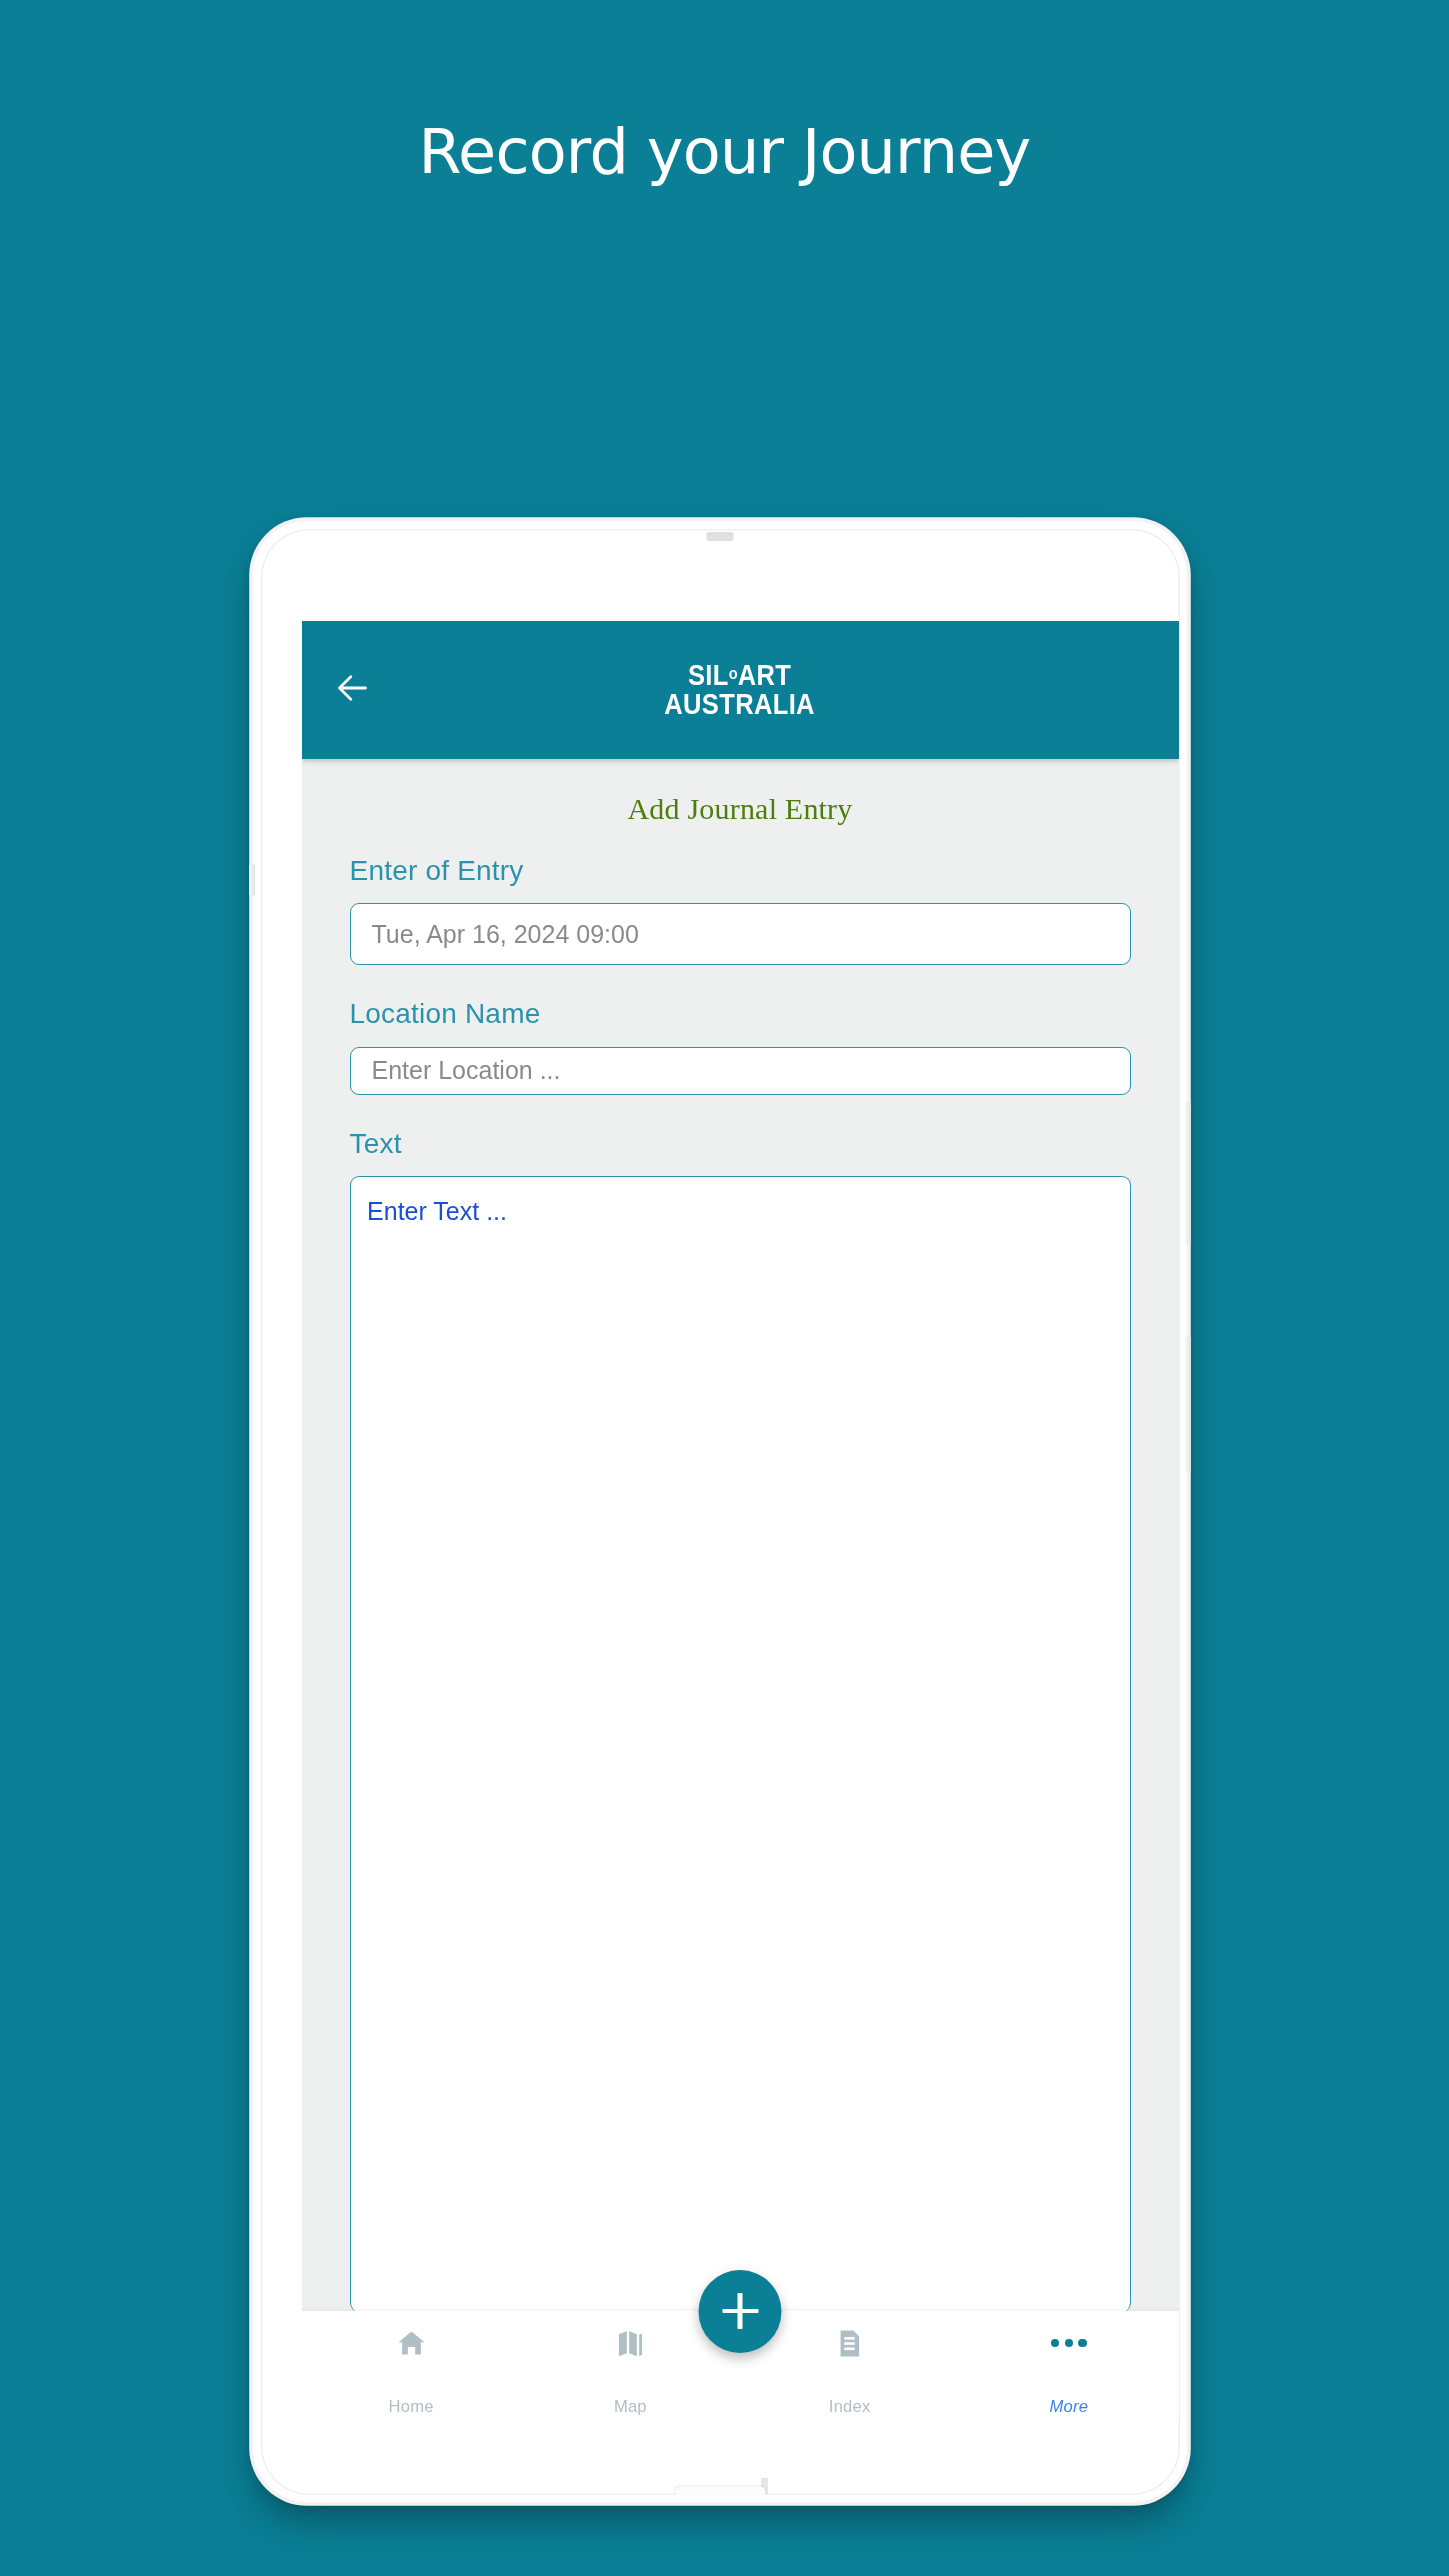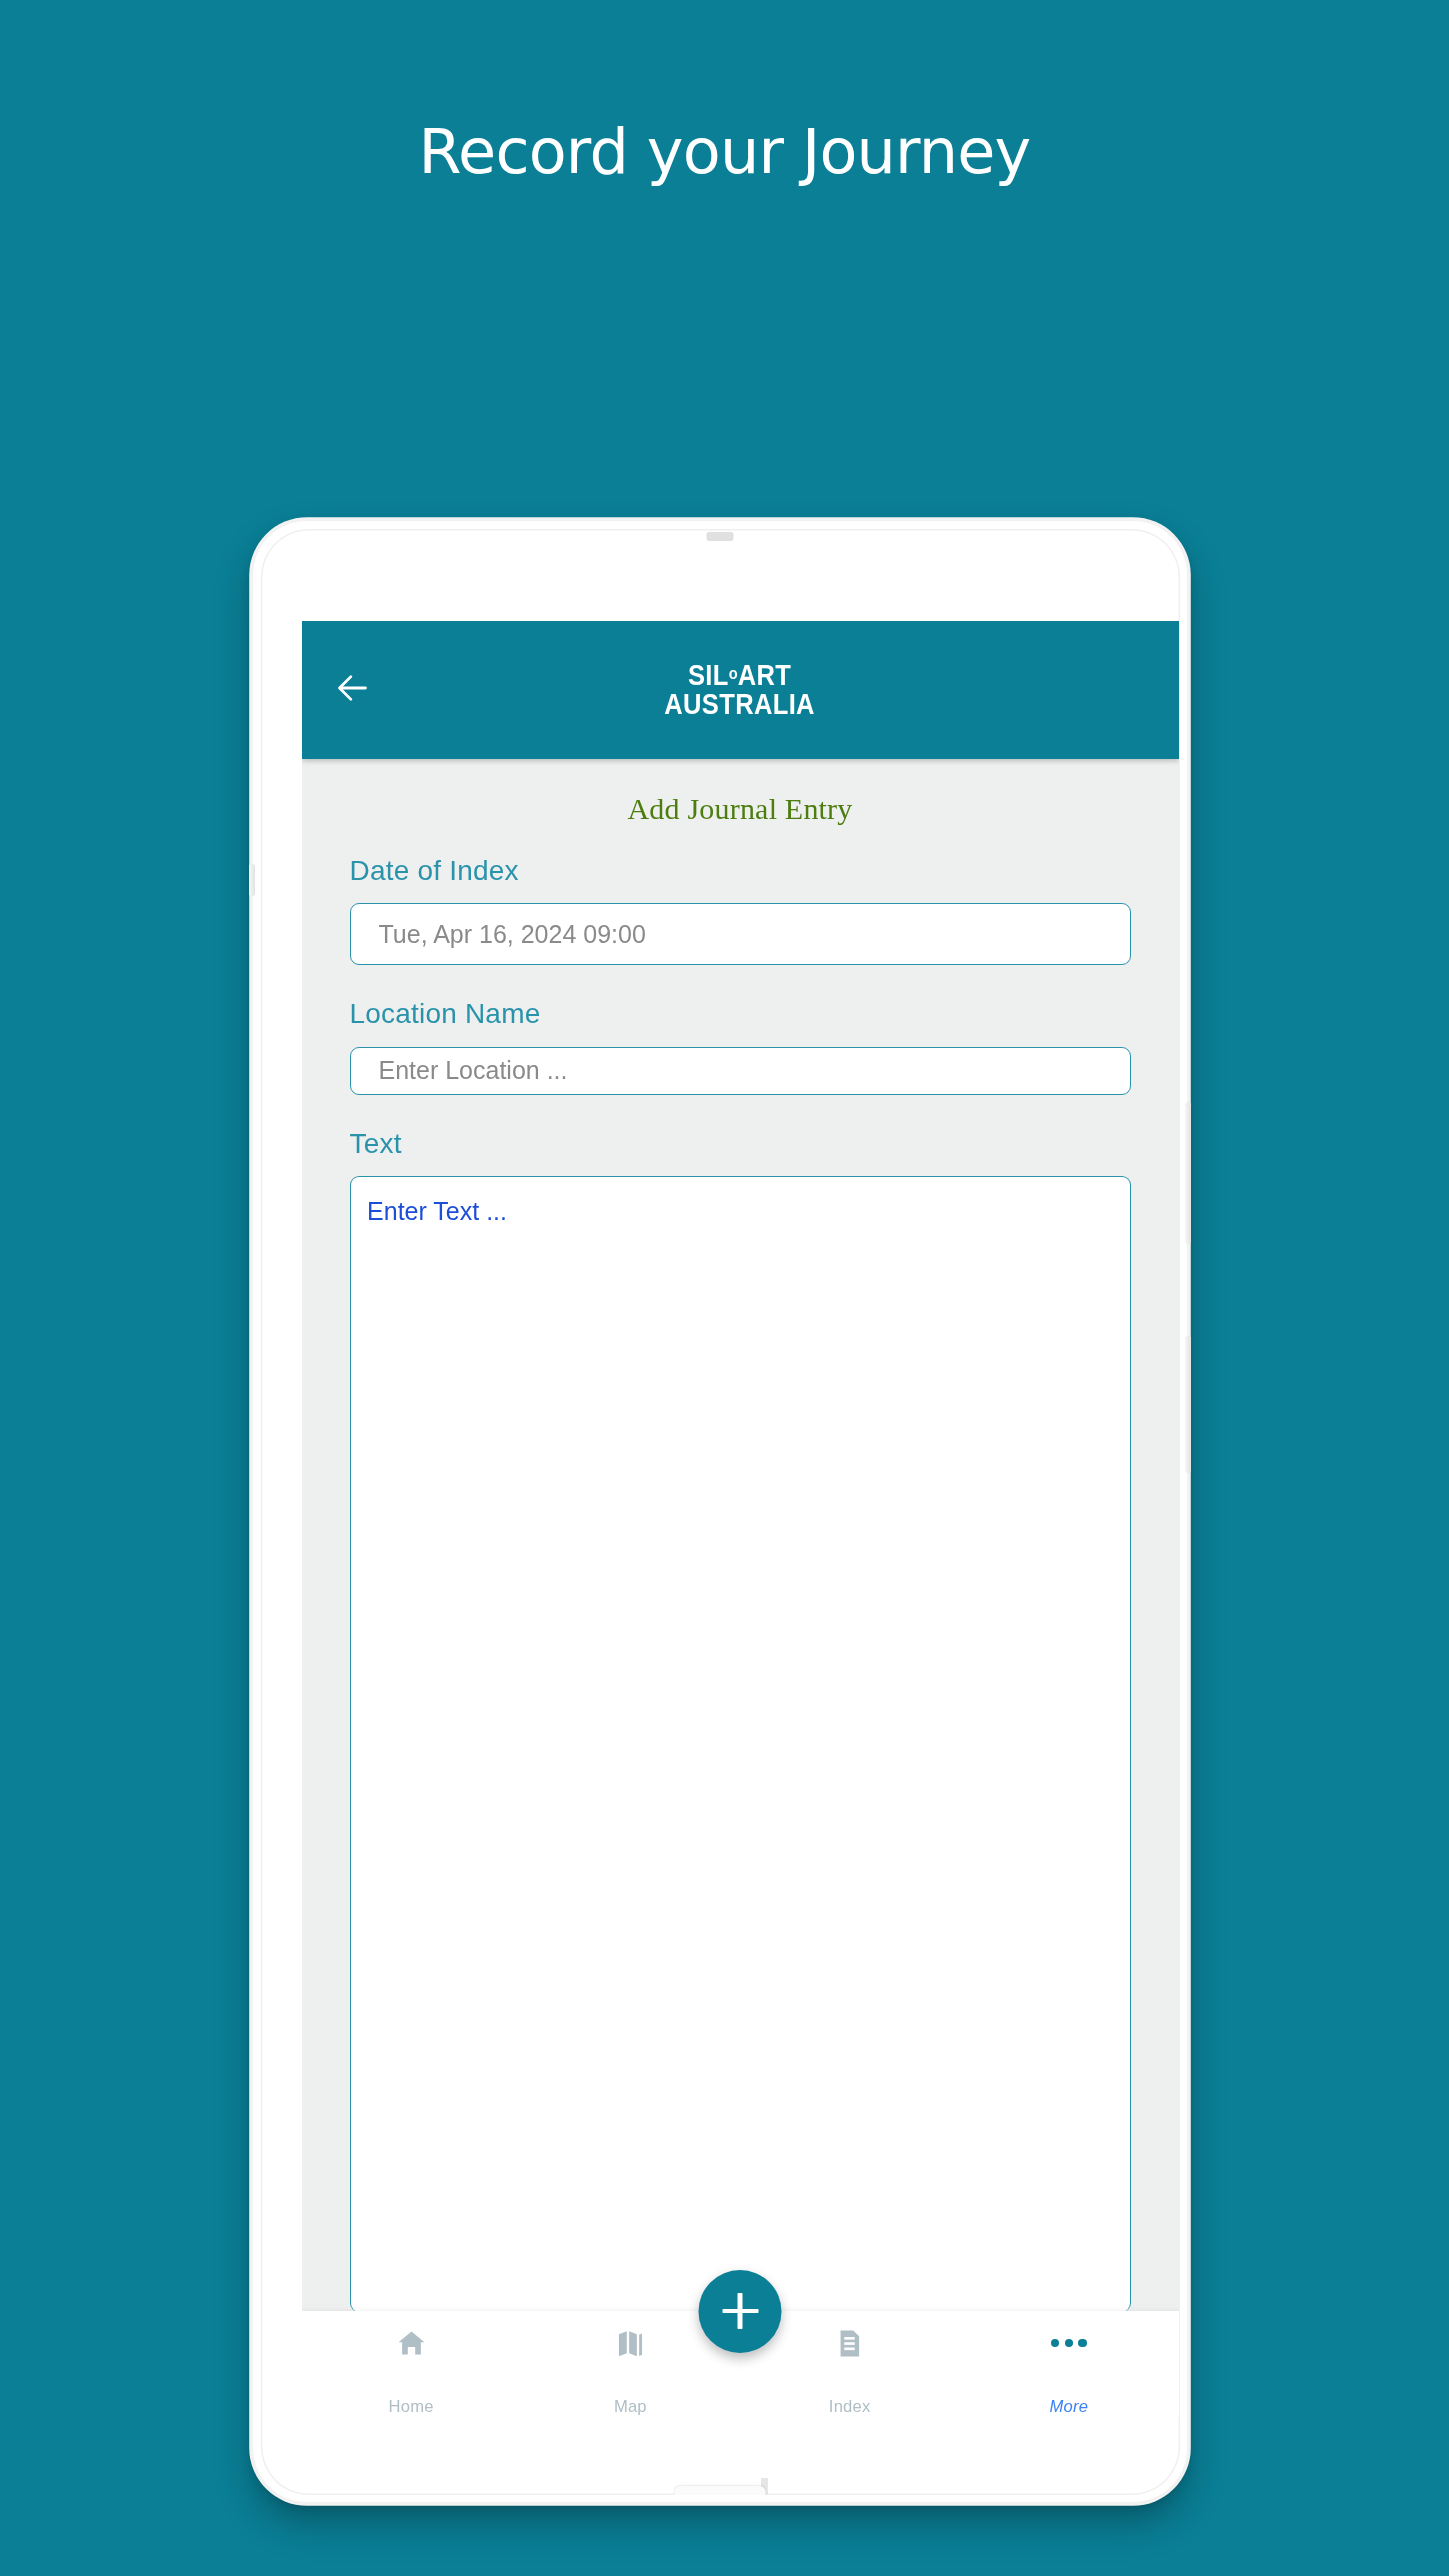--- a/index.html
+++ b/index.html
@@ -185,21 +185,21 @@
     margin-top: 16.6px;
     background: #ffffff;
     border: 1.5px solid #2a93ab;
     border-radius: 9px;
     box-sizing: border-box;
     font-family: "Liberation Sans", sans-serif;
     font-size: 25px;
     color: #8a8a8a;
     display: flex;
     align-items: center;
-    padding: 0 28px;
+    padding: 0 21px;
   }
   #date-input     { height: 62px; }
   #location-input { height: 48px; }
 
   #text-textarea {
     margin-top: 16.6px;
     background: #ffffff;
     border: 1.5px solid #2a93ab;
     border-radius: 9px;
     border-bottom: none;
@@ -306,21 +306,21 @@
         <div id="app-logo">
           <span class="logo-line-1"><span>SIL</span><span class="logo-circle-o">o</span><span>ART</span></span>
           <span class="logo-line-2">AUSTRALIA</span>
         </div>
       </div>
 
       <div id="form-body">
 
         <div id="form-title">Add Journal Entry</div>
 
-        <div class="field-label" id="date-label">Date of Index</div>
+        <div class="field-label" id="date-label">Enter of Entry</div>
         <div class="text-input-box" id="date-input">
           <span>Tue, Apr 16, 2024 09:00</span>
         </div>
 
         <div class="field-label" id="location-label">Location Name</div>
         <div class="text-input-box" id="location-input">
           <span>Enter Location ...</span>
         </div>
 
         <div class="field-label" id="text-label">Text</div>

